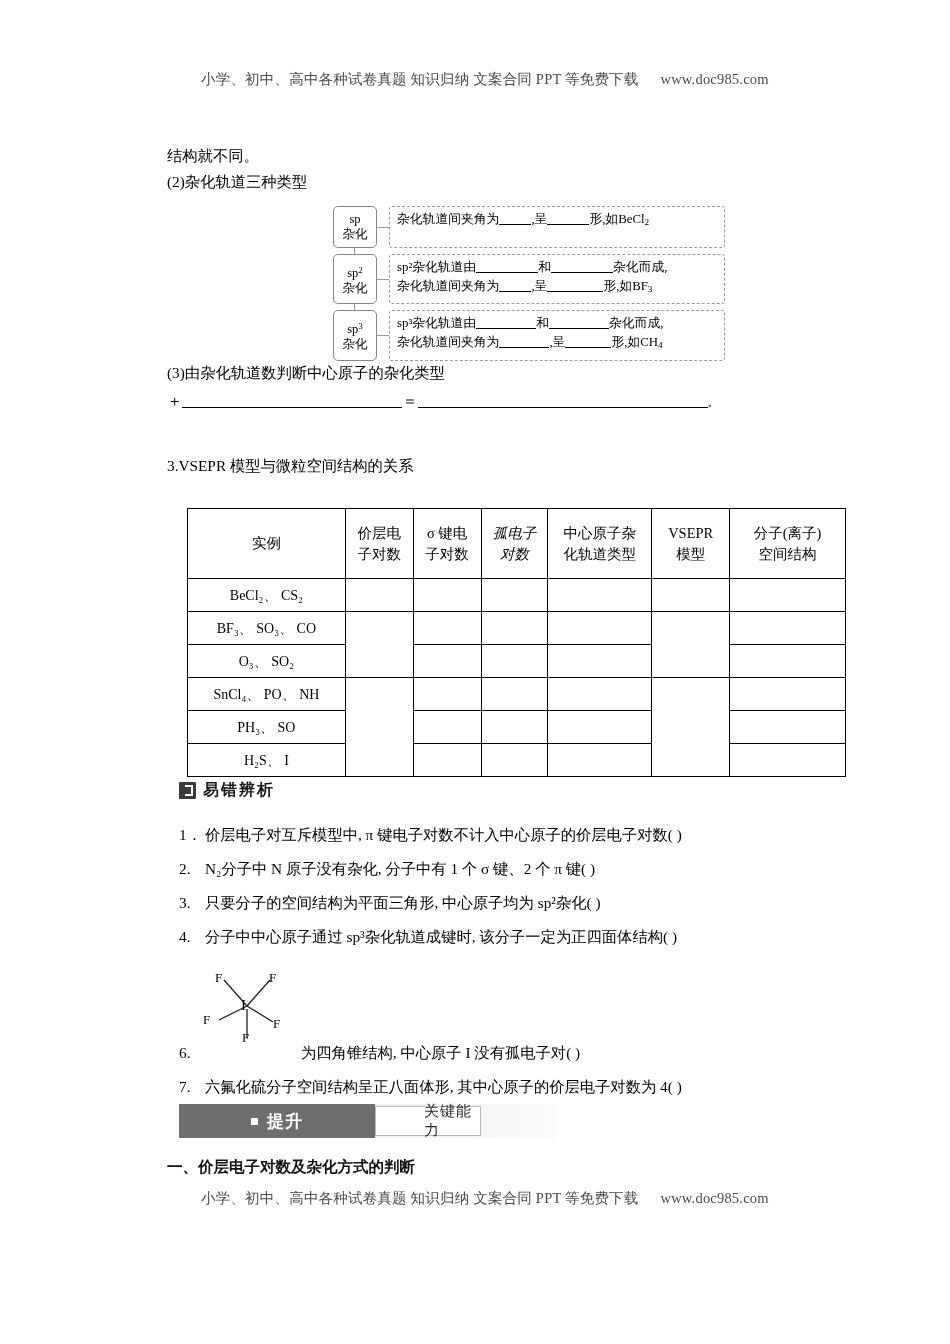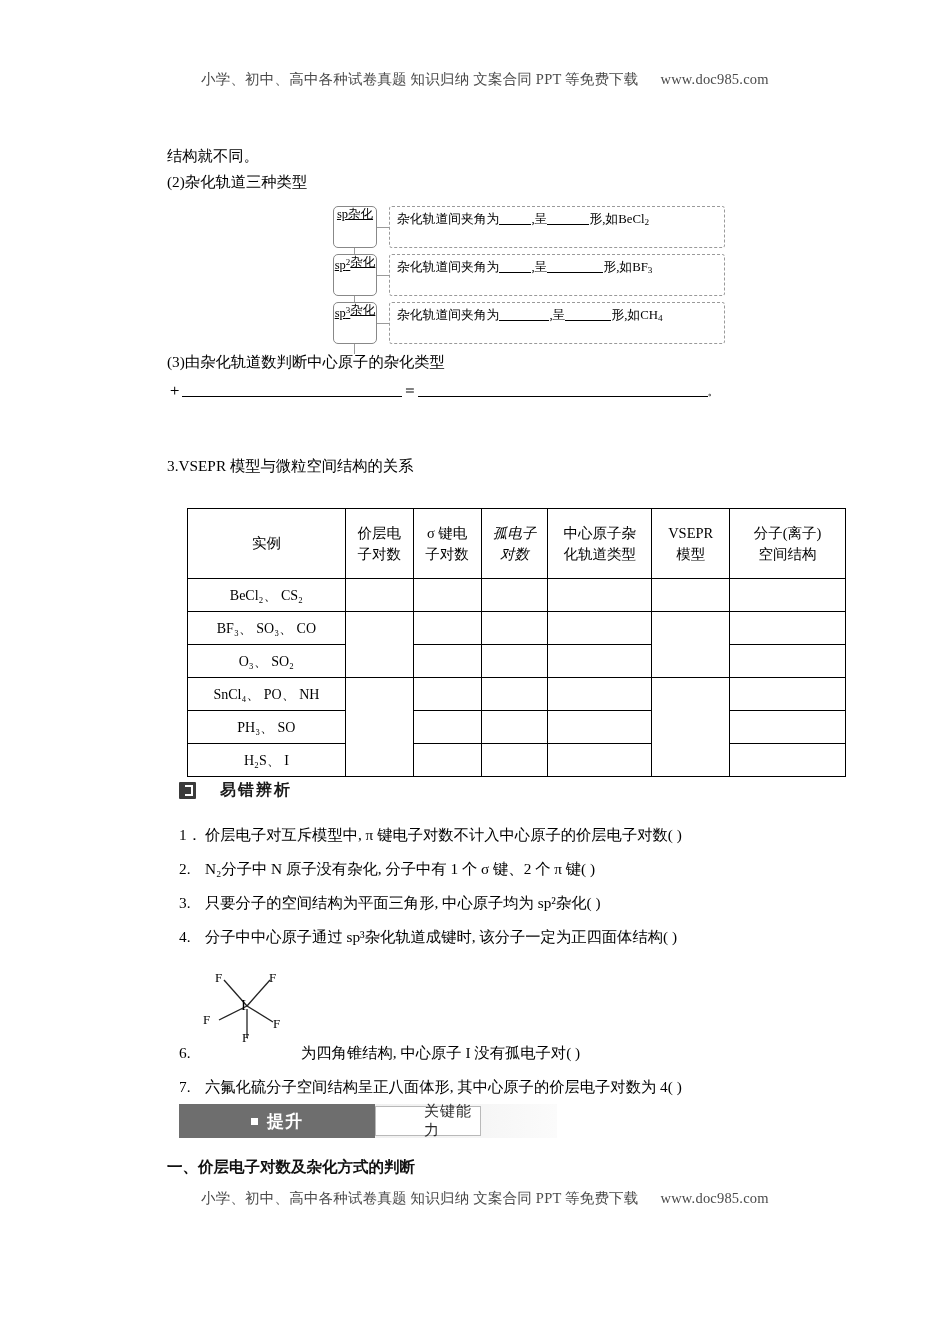--- a/index.html
+++ b/index.html
@@ -54,27 +54,26 @@
     margin-bottom: 6px;
     position: relative;
   }
   .hyb-tag {
     width: 44px;
     min-height: 42px;
     border: 1px solid #888;
     border-radius: 5px;
     background: #fff;
     display: flex;
-    flex-direction: row;
-    align-items: flex-start;
+    flex-direction: column;
+    align-items: center;
     justify-content: center;
     font-size: 12.5px;
     line-height: 15px;
     flex: none;
-    text-decoration: underline;
   }
   .hyb-connector {
     width: 12px;
     position: relative;
     flex: none;
   }
   .hyb-connector::before {
     content: "";
     position: absolute;
     left: 0; top: 50%;
@@ -135,21 +134,21 @@
   .col-f { width: 78px; }
   .col-g { width: 116px; }
 
   
   .sec-head {
     position: absolute;
     left: 143px;
     top: 780px;
     display: flex;
     align-items: center;
-    gap: 24px;
+    gap: 7px;
   }
   .sec-icon {
     width: 17px; height: 17px;
     background: #3b3b3b;
     position: relative;
     border-radius: 1px;
   }
   .sec-icon::after {
     content: "";
     position: absolute;
@@ -276,37 +275,39 @@
       </div>
     </div>
 
     <div class="hyb-row">
       <div class="hyb-tag">
         <span><span>sp</span><sup>2</sup></span>
         <span>杂化</span>
       </div>
       <div class="hyb-connector"></div>
       <div class="hyb-body">
+        <div class="r"><span>sp²杂化轨道由</span><span class="ul" style="width:62px"></span><span>和</span><span class="ul" style="width:62px"></span><span>杂化而成,</span></div>
         <div class="r"><span>杂化轨道间夹角为</span><span class="ul" style="width:32px"></span><span>,呈</span><span class="ul" style="width:56px"></span><span>形,如BF</span><sub>3</sub></div>
       </div>
     </div>
 
     <div class="hyb-row">
       <div class="hyb-tag">
         <span><span>sp</span><sup>3</sup></span>
         <span>杂化</span>
       </div>
       <div class="hyb-connector"></div>
       <div class="hyb-body">
+        <div class="r"><span>sp³杂化轨道由</span><span class="ul" style="width:60px"></span><span>和</span><span class="ul" style="width:60px"></span><span>杂化而成,</span></div>
         <div class="r"><span>杂化轨道间夹角为</span><span class="ul" style="width:50px"></span><span>,呈</span><span class="ul" style="width:46px"></span><span>形,如CH</span><sub>4</sub></div>
       </div>
     </div>
   </div>
 
-  <div class="blk" style="left:131px; top:349px;">
+  <div class="blk" style="left:131px; top:360px;">
     <div class="line">(3)由杂化轨道数判断中心原子的杂化类型</div>
     <div class="line" style="line-height:30px;"><span>＋</span><span class="ul" style="width:220px"></span><span>＝</span><span class="ul" style="width:290px"></span><span style="font-size:11px">。</span></div>
   </div>
 
   <div class="blk" style="left:131px; top:453px;">
     <div class="line">3.VSEPR 模型与微粒空间结构的关系</div>
   </div>
 
   <table class="vsepr">
     <tbody>

